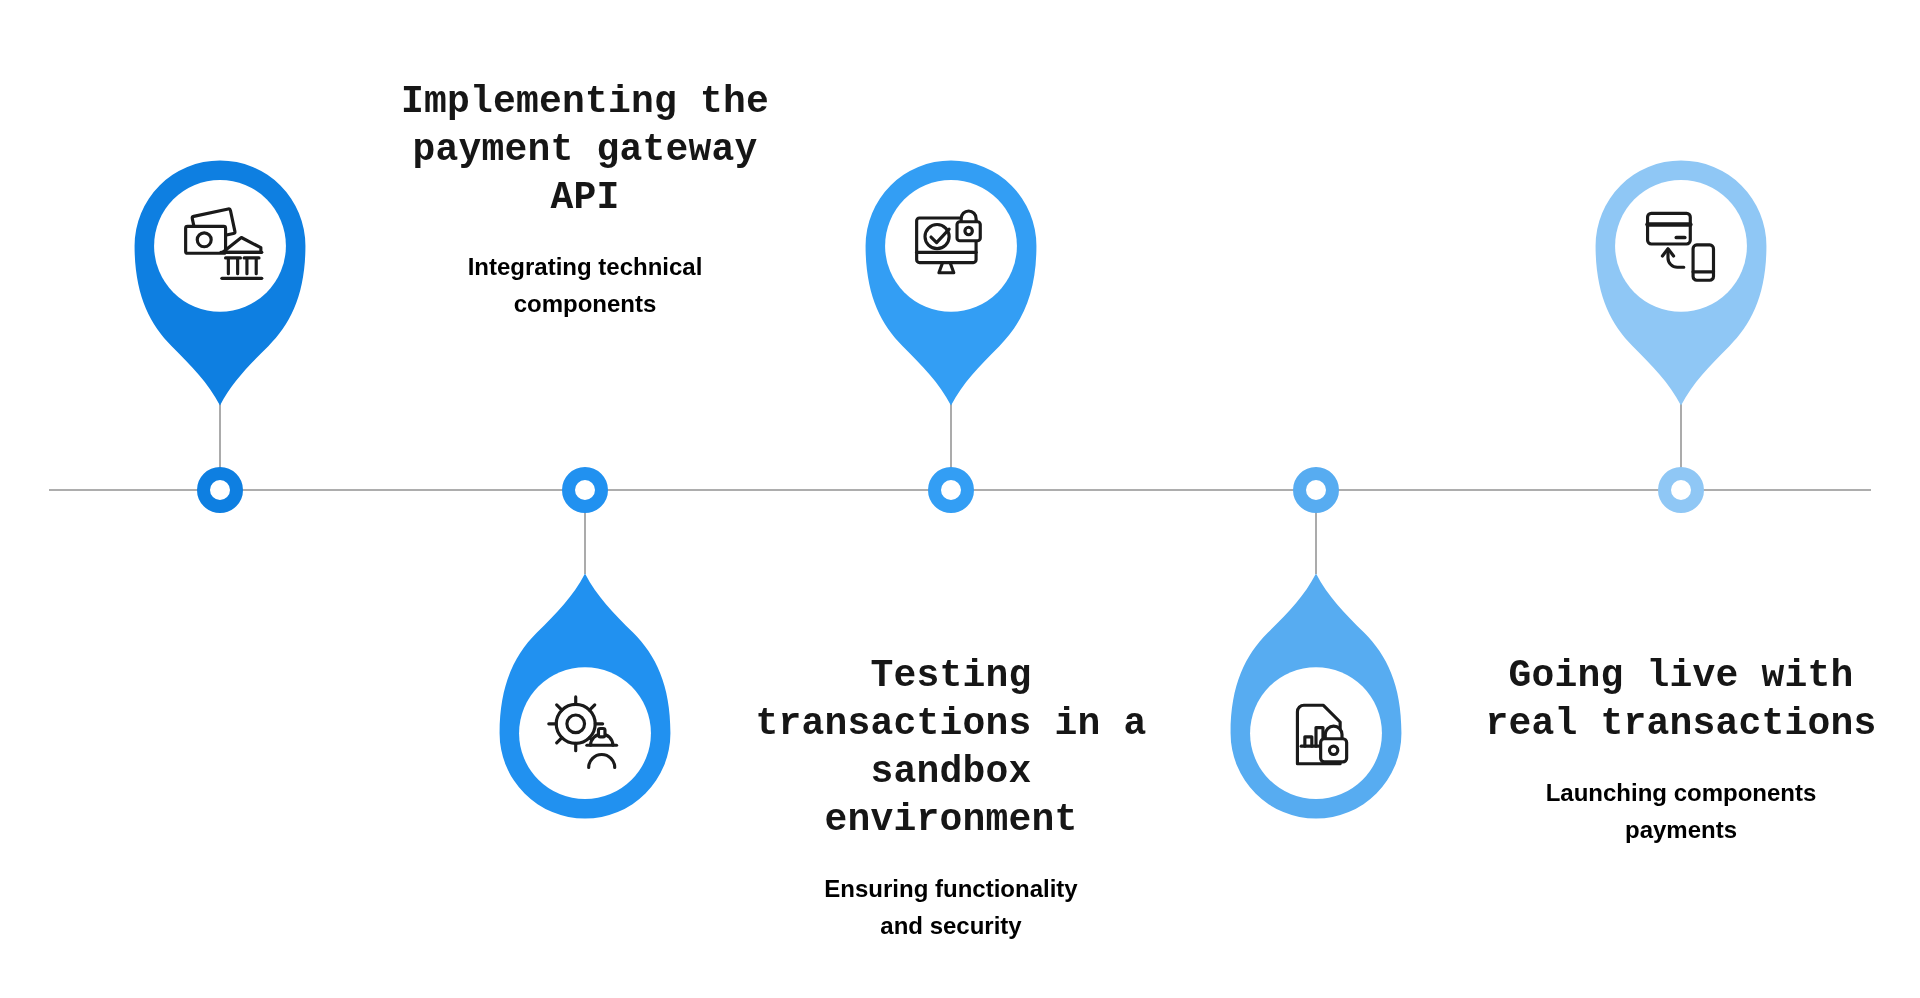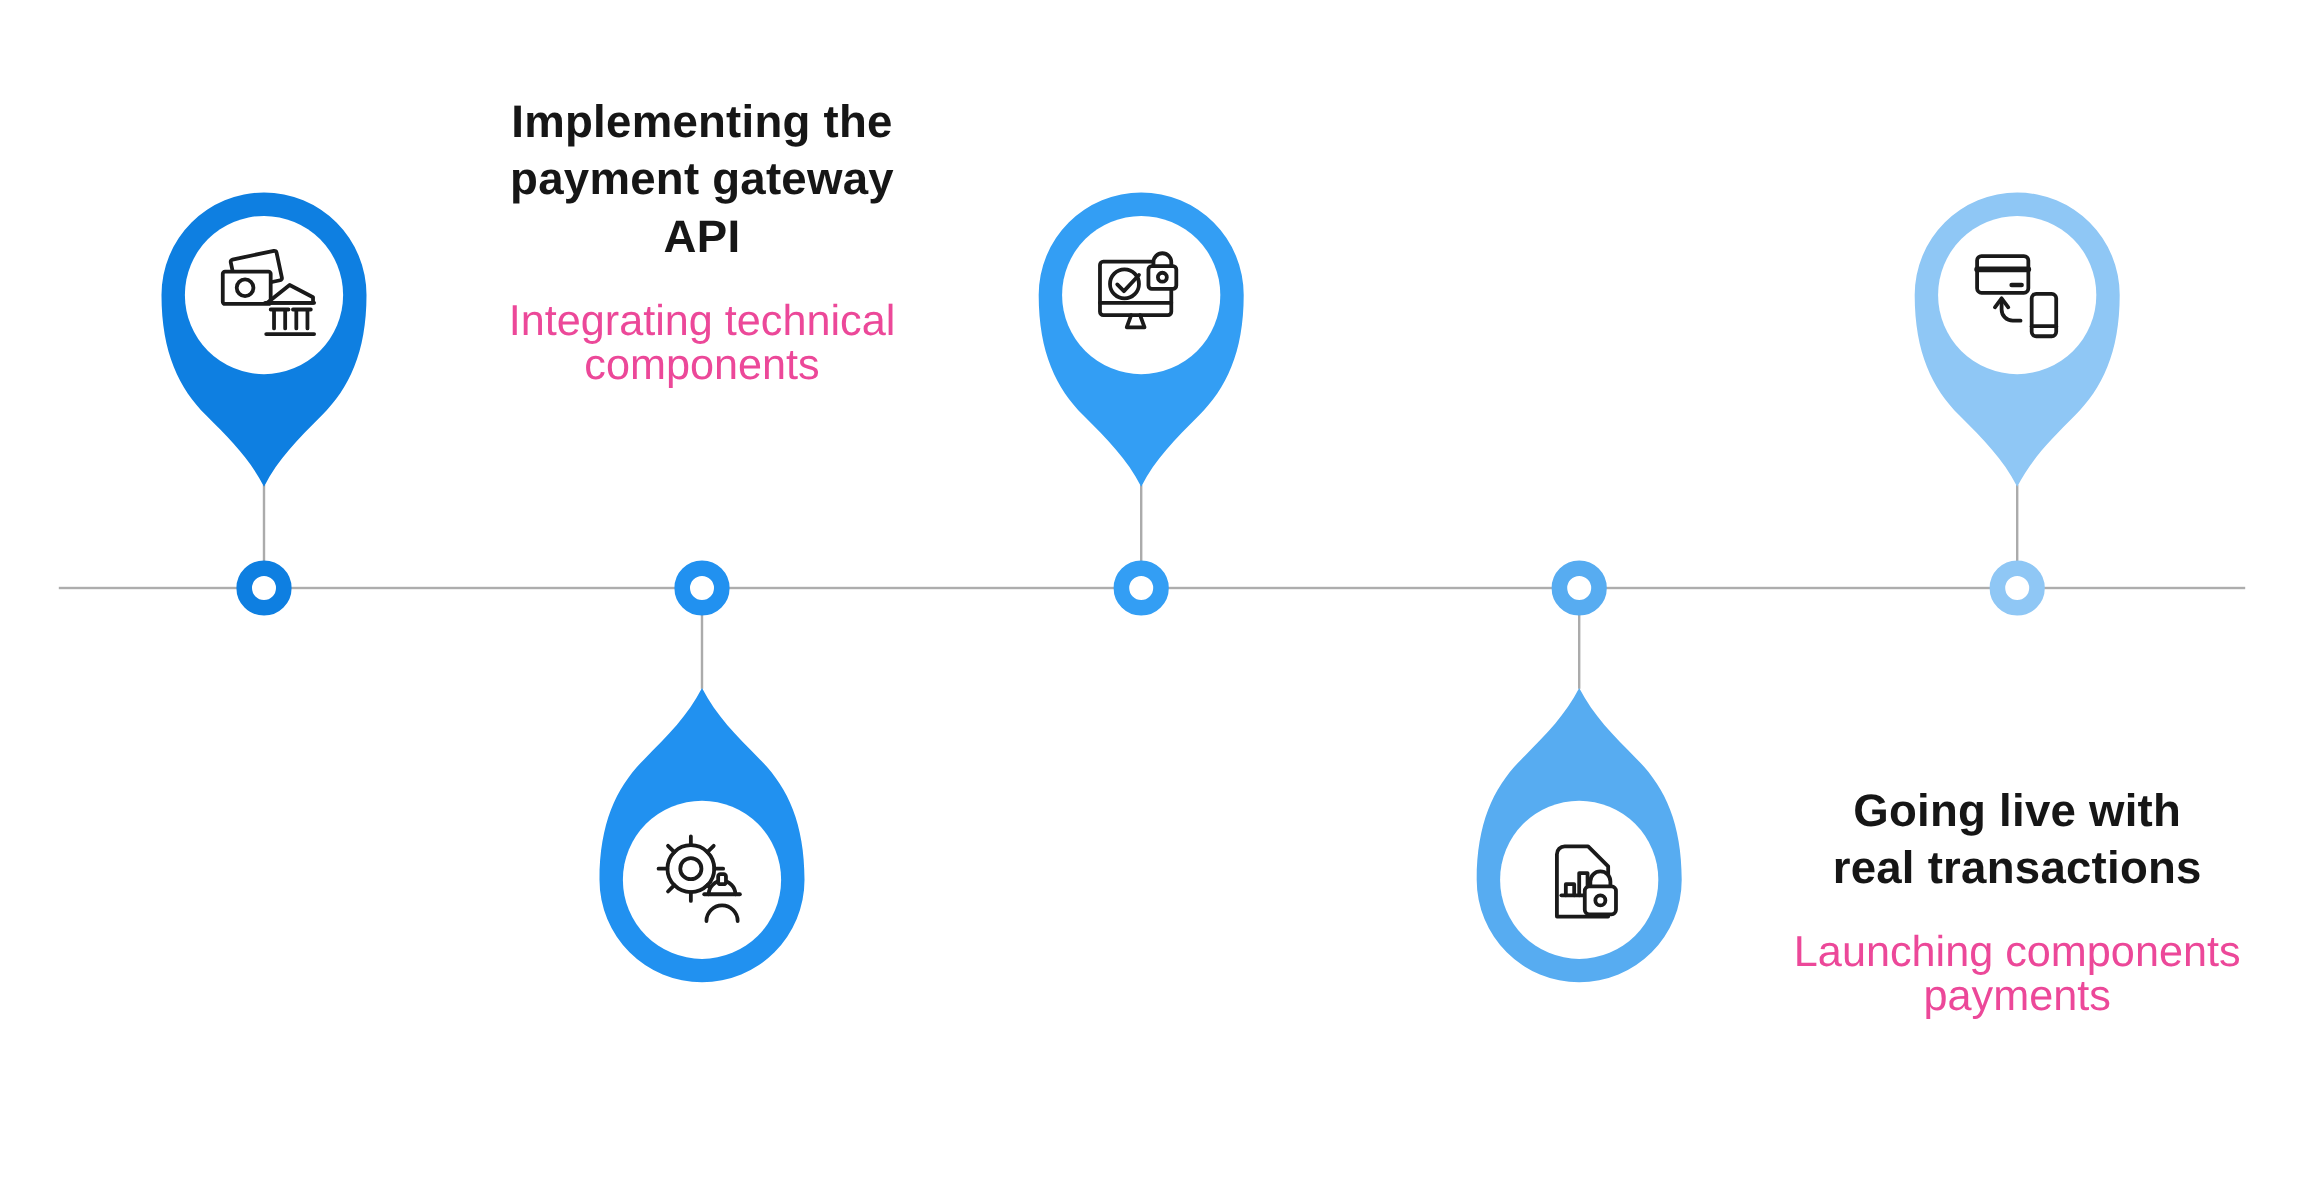--- a/index.html
+++ b/index.html
@@ -30,25 +30,25 @@
     position:absolute;left:50%;margin-left:-93px;
     width:186px;height:260px;display:block;
   }
   .pin.down{top:153px;}
   .pin.up{top:566px;}
   .text-block{position:absolute;width:100%;text-align:center;}
   .text-block.below{top:652px;}
   .text-block.above{bottom:676px;}
   .step-title{
     font-size:38px;line-height:48px;font-weight:700;
-    white-space:pre-line;letter-spacing:.2px;color:#161616;
+    white-space:pre-line;letter-spacing:.2px;color:#161616;font-family:Liberation Mono, monospace;
   }
   .step-subtitle{
-    font-size:36px;line-height:37px;font-weight:400;
-    white-space:pre-line;margin-top:26px;color:#ec4899;
+    font-size:24px;line-height:37px;font-weight:700;
+    white-space:pre-line;margin-top:26px;color:#000000;
   }
   .icon{stroke-linecap:round;stroke-linejoin:round;}
 </style>
 </head>
 <body>
 
 <div id="canvas">
 
   <div class="timeline"></div>
 
@@ -106,20 +106,28 @@
         <rect x="13" y="20" width="64" height="48" rx="3" fill="#ffffff"></rect>
         <path d="M13,57 H77"></path>
         <path d="M41,68 L37,79 H53 L49,68"></path>
         <circle cx="35" cy="40" r="13"></circle>
         <path d="M28.5,40.5 l6,6 L48,32"></path>
         <path d="M61,24 v-3.5 a8,8 0 0 1 16,0 V24" fill="#ffffff"></path>
         <rect x="56.5" y="24" width="25" height="20.5" rx="3" fill="#ffffff"></rect>
         <circle cx="69" cy="34" r="4"></circle>
       </g>
     </svg>
+    <div class="text-block below">
+      <div class="step-title">Testing
+transactions in a
+sandbox
+environment</div>
+      <div class="step-subtitle">Ensuring functionality
+and security</div>
+    </div>
   </section>
 
   <section class="step-col" style="left:1096px">
     <div class="connector below"></div>
     <div class="marker" style="border-color: rgb(87, 172, 241);"></div>
     <svg class="pin up" viewBox="0 0 200 280">
       <path d="M100,8 C87,33 70,50 48,72 C24,96 8,128 8,180 A92,92 0 1 0 192,180 C192,128 176,96 152,72 C130,50 113,33 100,8 Z" fill="#57acf1"></path>
       <circle cx="100" cy="180" r="71" fill="#ffffff"></circle>
       <g transform="translate(50,130)" class="icon" fill="none" stroke-width="3.4" stroke="#1a1a1a">
         <path d="M30,83 V27 a7,7 0 0 1 7,-7 H58 L76,38 V83 Z" fill="#ffffff"></path>

